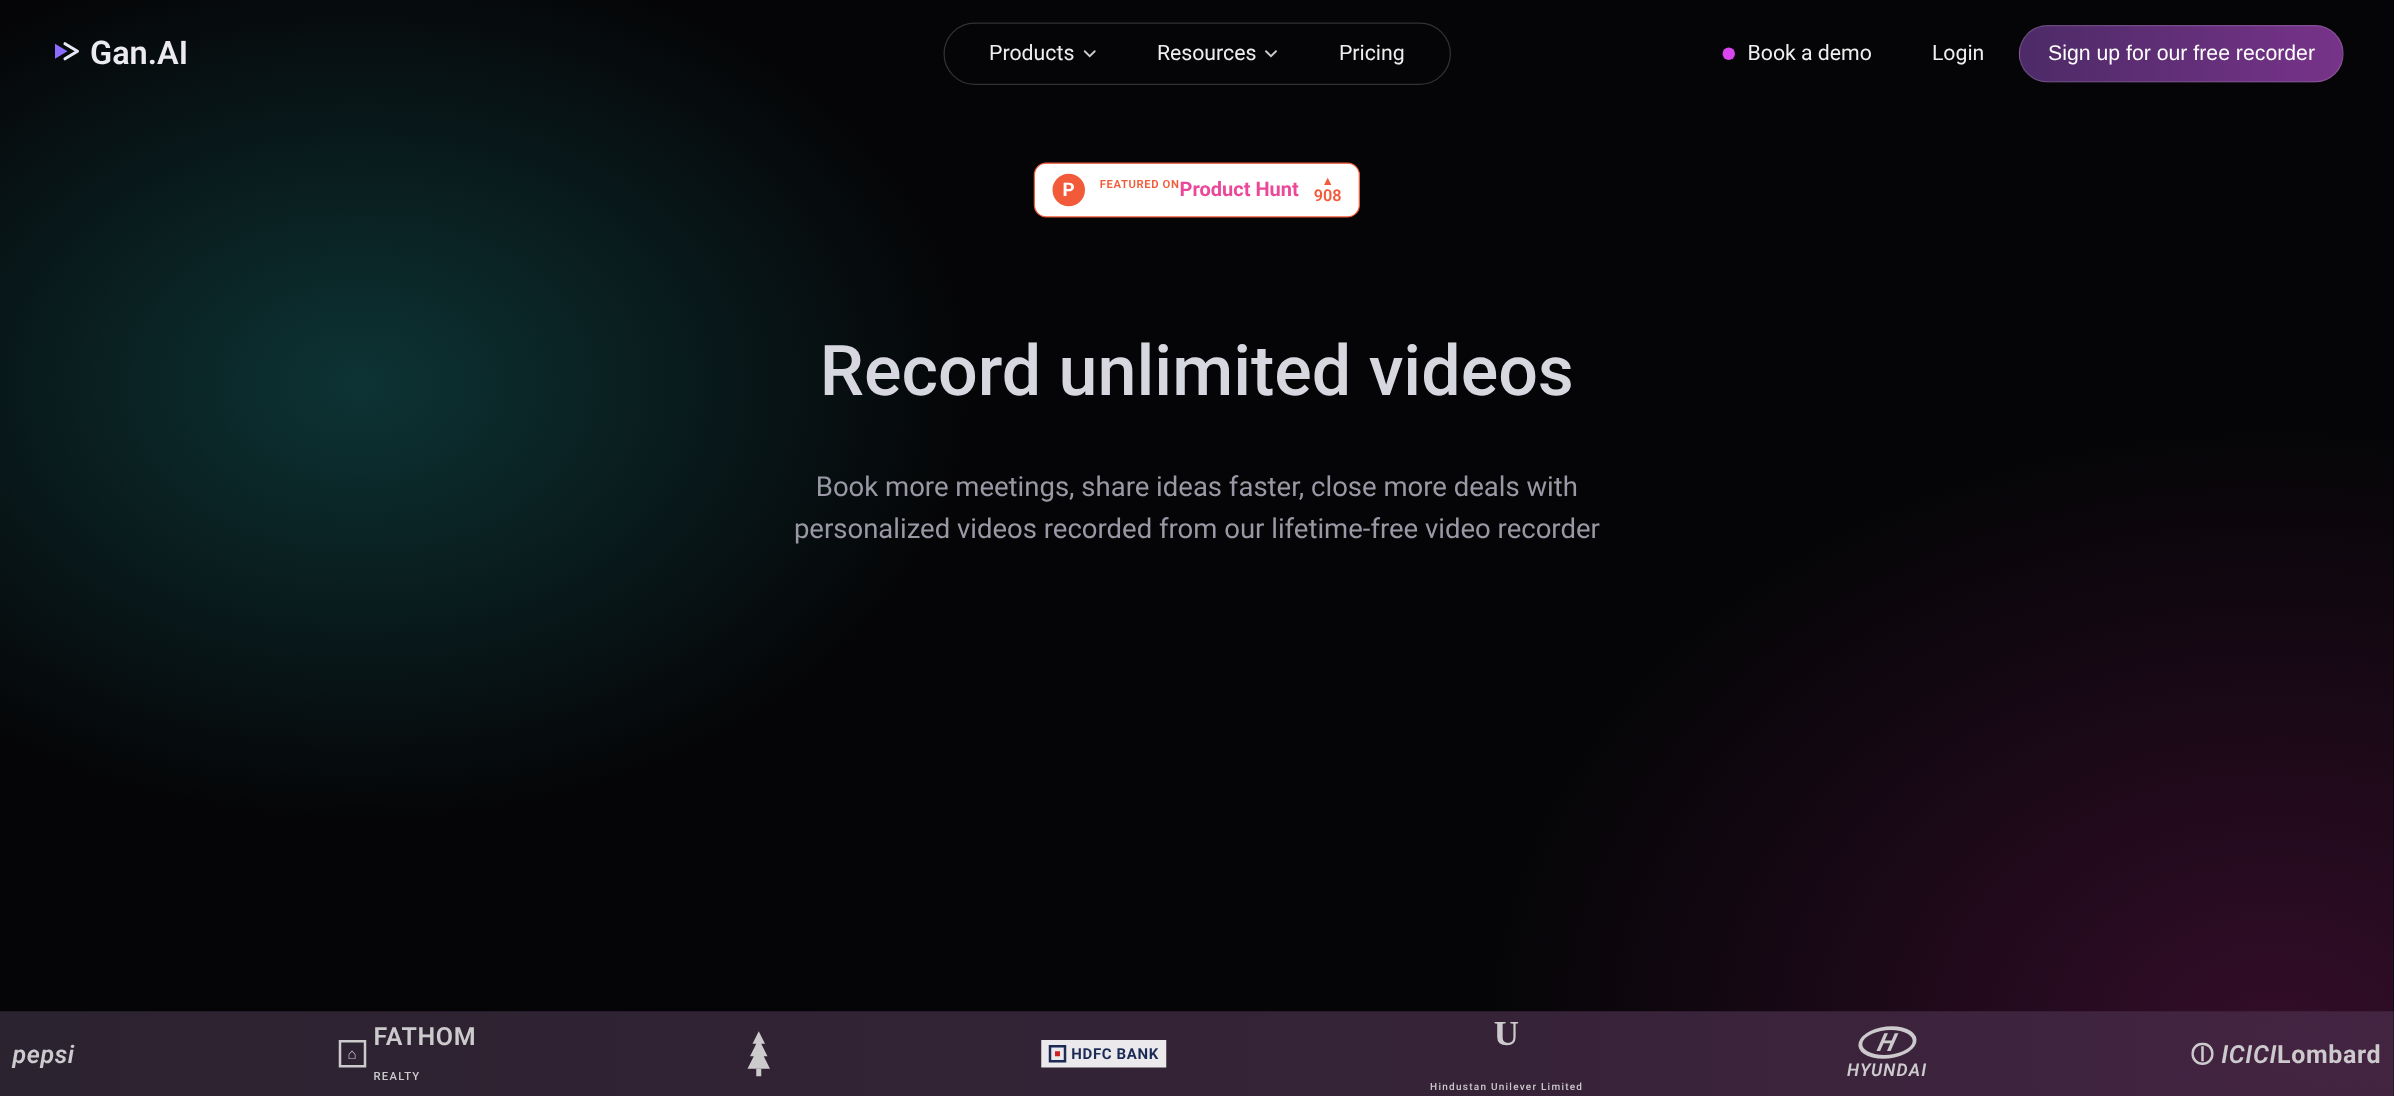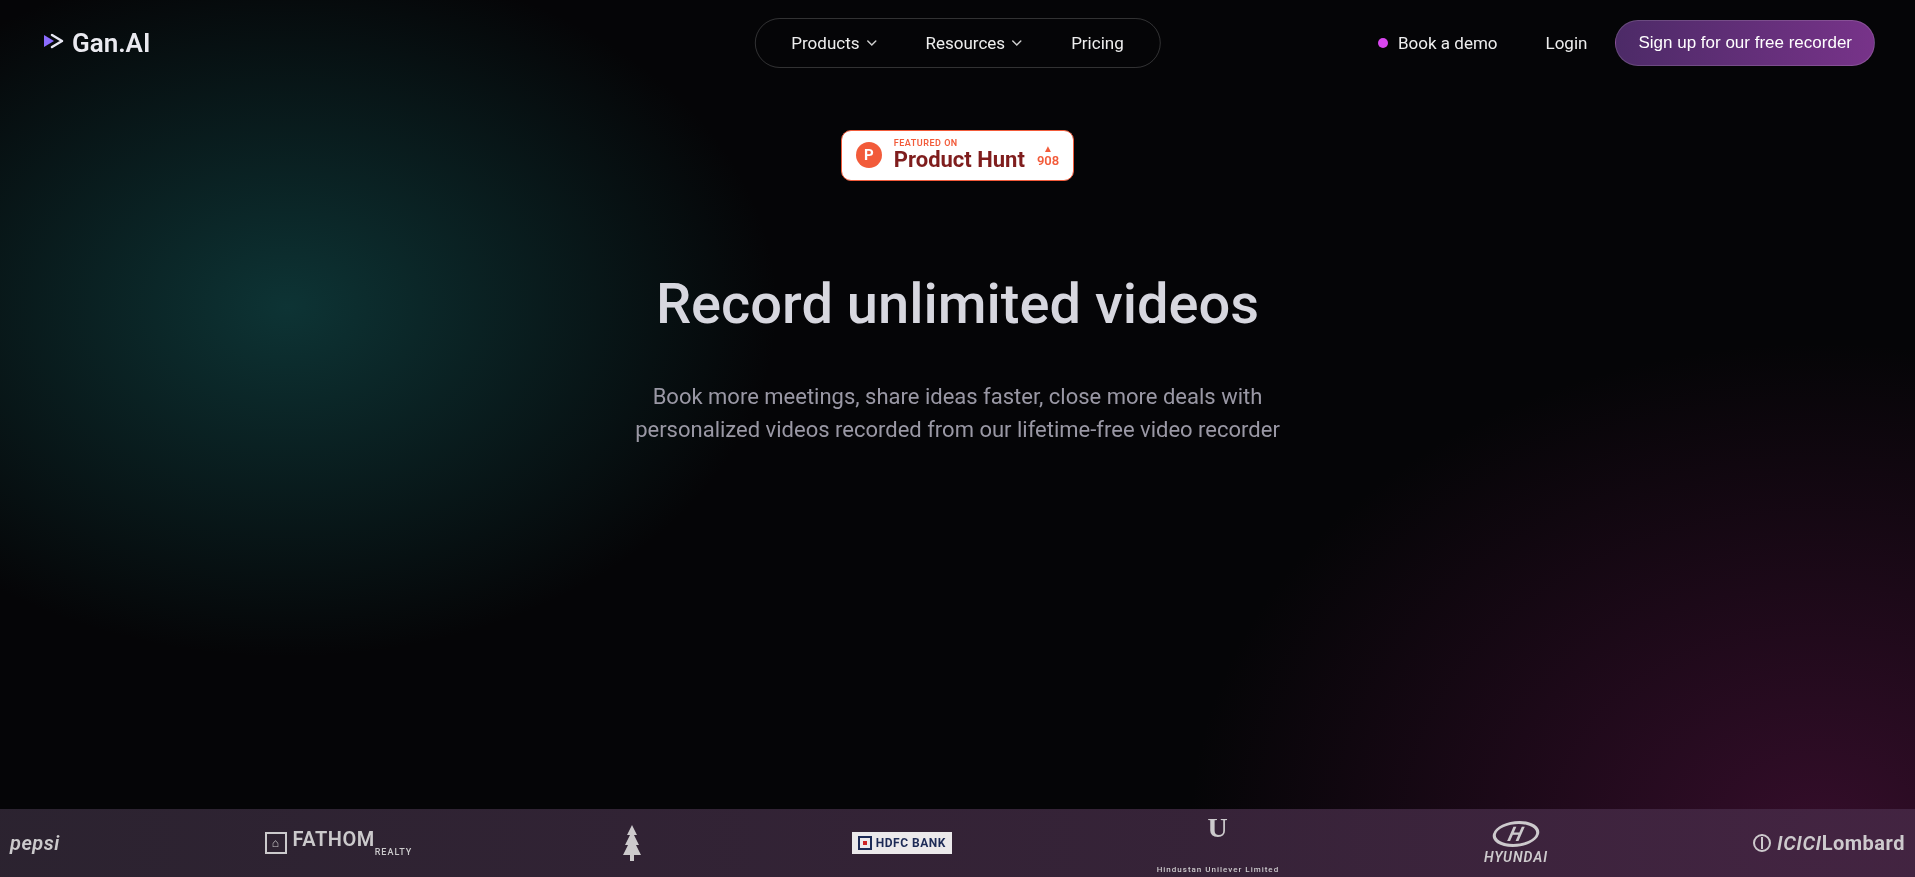--- a/index.html
+++ b/index.html
@@ -128,31 +128,31 @@
     height: 26px;
     border-radius: 50%;
     background: #f25b3a;
     color: #fff;
     font-weight: 700;
     display: flex;
     align-items: center;
     justify-content: center;
     font-size: 15px;
   }
-  .ph-text { display: flex; flex-direction: column; align-items: flex-start; line-height: 1.05; }
+  .ph-text { display: flex; flex-direction: row; align-items: flex-start; line-height: 1.05; }
   .ph-featured {
     font-size: 9px;
     letter-spacing: 0.5px;
     color: #f25b3a;
     font-weight: 600;
   }
   .ph-name {
-    font-size: 22px;
+    font-size: 16px;
     font-weight: 700;
-    color: #7f1d1d;
+    color: #ec4899;
   }
   .ph-count-box { display:flex; flex-direction:column; align-items:center; line-height:1; }
   .ph-tri { color:#f25b3a; font-size:10px; }
   .ph-count { color:#f25b3a; font-size:13px; font-weight:600; }
 
   .headline {
     margin-top: 88px;
     font-size: 56px;
     font-weight: 500;
     color: #d7d7df;
@@ -284,21 +284,21 @@
   </p>
 
 </section>
 
 <div class="logo-strip">
   <div class="brand-logo" style="font-style:italic">
     <span>pepsi</span>
   </div>
   <div class="brand-logo">
     <span class="fathom-box">⌂</span>
-    <span style="display:flex;flex-direction:row;line-height:1;">
+    <span style="display:flex;flex-direction:column;line-height:1;">
       <span>FATHOM</span>
       <span class="brand-sub">REALTY</span>
     </span>
   </div>
   <div class="brand-logo">
     <svg width="30" height="40" viewBox="0 0 30 40">
       <path d="M15 2 L20 12 L17 12 L22 22 L19 22 L24 32 L6 32 L11 22 L8 22 L13 12 L10 12 Z" fill="#ddd"></path>
       <rect x="13" y="32" width="4" height="6" fill="#ddd"></rect>
     </svg>
   </div>

